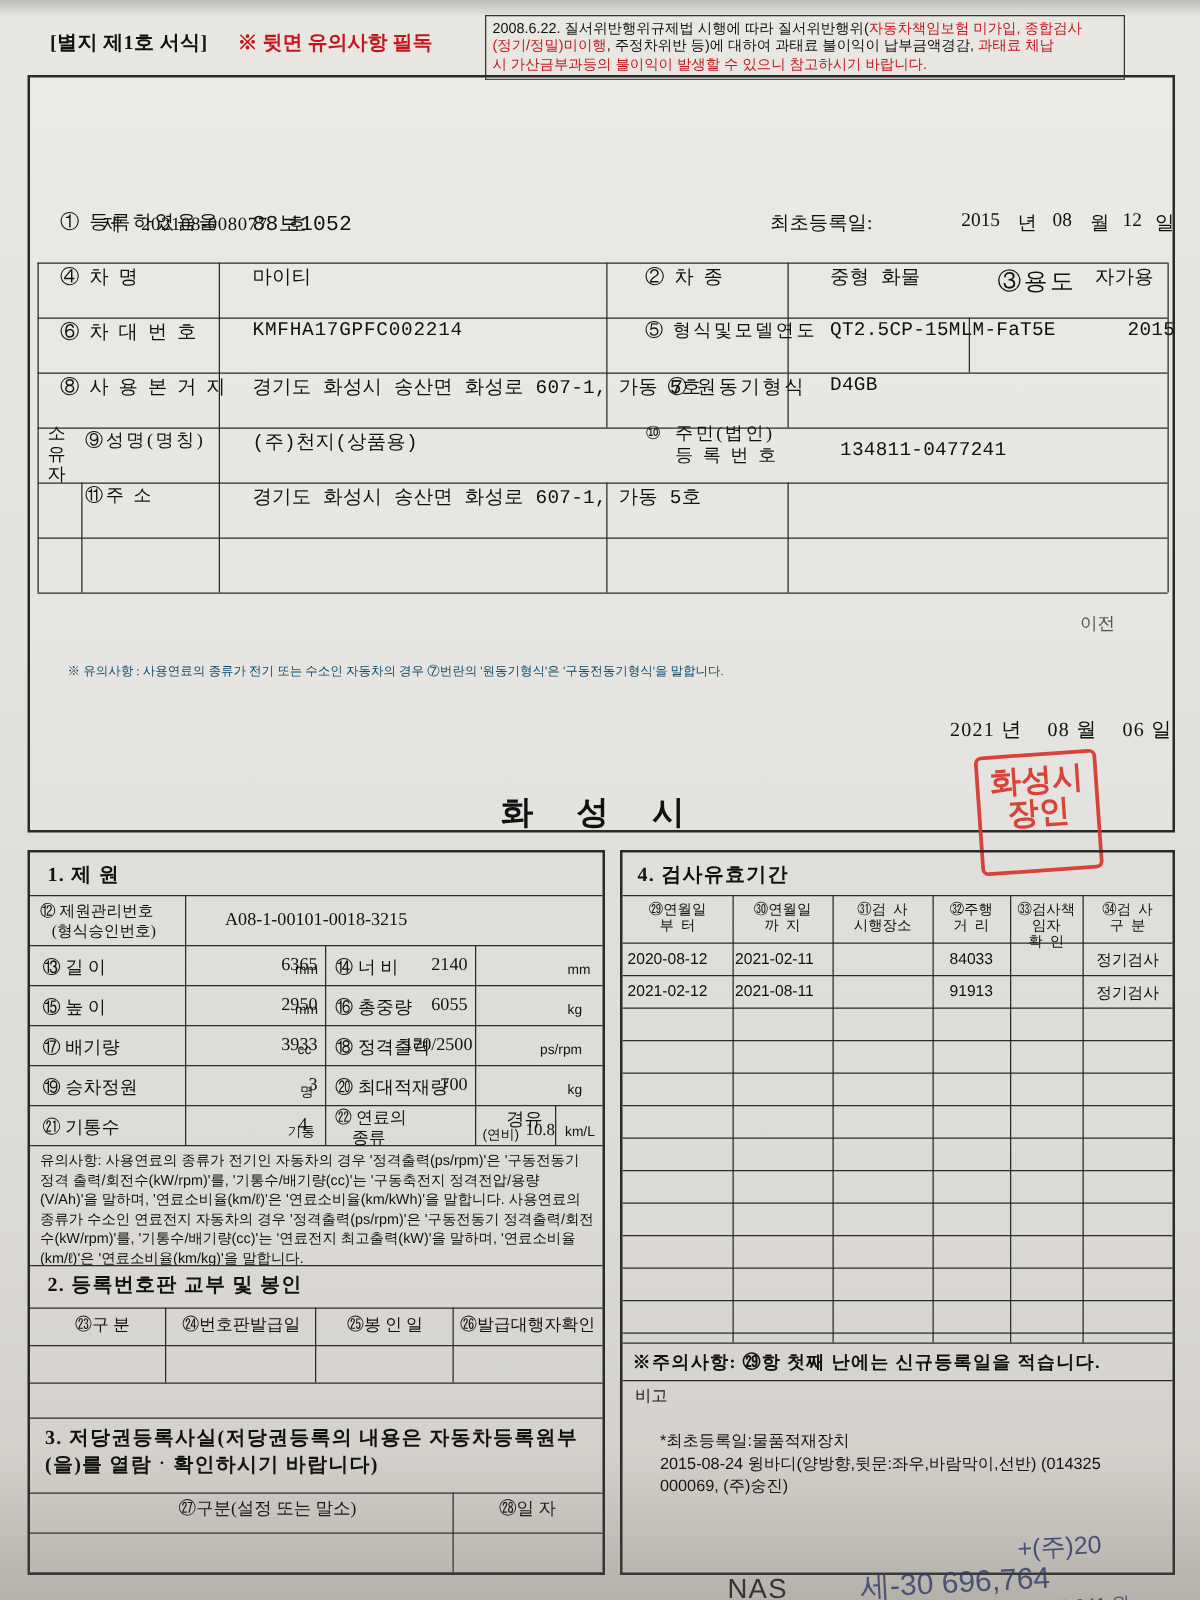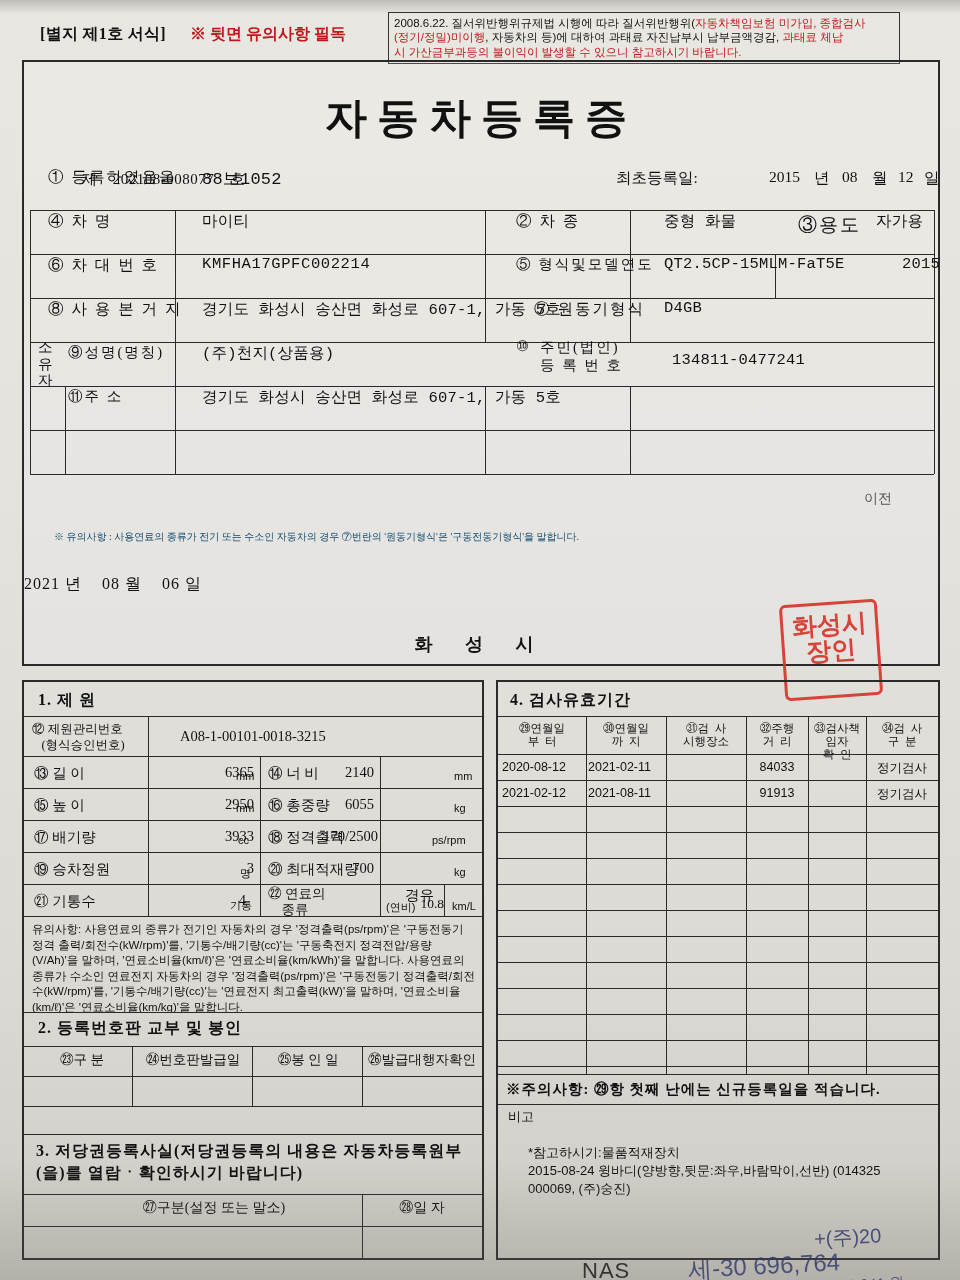--- a/index.html
+++ b/index.html
@@ -114,29 +114,29 @@
   }
   .warn {
     position: absolute;
     left: 30px; top: 468px;
     font-size: 10px;
     color: #0c4a6e;
   }
   .date-line {
     position: absolute;
     left: 0; right: 0; top: 512px;
-    text-align: left;
+    text-align: right;
     font-size: 16px;
     letter-spacing: 1px;
   }
   .issuer {
     position: absolute;
     left: 0; right: 0; top: 570px;
     text-align: center;
-    font-size: 18px;
+    font-size: 26px;
     letter-spacing: 14px;
     font-weight: bold;
   }
   .seal {
     position: absolute;
     left: 758px; top: 540px;
     width: 98px; height: 96px;
     border: 3px solid #d6362c;
     border-radius: 6px;
     color: #d6362c;
@@ -217,27 +217,26 @@
 
 <div class="page">
   <div class="paper"></div>
   <div class="shadow-top"></div>
 
   <div class="tag-left">[별지 제1호 서식]</div>
   <div class="tag-red">※ 뒷면 유의사항 필독</div>
 
   <div class="notice-box">
     <span class="b">2008.6.22. 질서위반행위규제법 시행에 따라 질서위반행위(</span><span class="r">자동차책임보험 미가입, 종합검사</span><br>
-    <span class="r">(정기/정밀)미이행</span><span class="b">, 자동차의 등)에 대하여 과태료 자진납부시 납부금액경감, </span><span class="r">과태료 체납</span><br>
+    <span class="r">(정기/정밀)미이행</span><span class="b">, 주정차위반 등)에 대하여 과태료 불이익이 납부금액경감, </span><span class="r">과태료 체납</span><br>
     <span class="r">시 가산금부과등의 불이익이 발생할 수 있으니 참고하시기 바랍니다.</span>
   </div>
 
   <div class="cert">
 
-    <div class="cert-title">자동차등록증</div>
 
     <div class="doc-no">
       <span>제</span>
       <span class="num">202108-008077</span>
       <span>호</span>
     </div>
 
     <div class="grid">
       <div class="hline" style="top:62px"></div>
       <div class="hline" style="top:106px"></div>
@@ -441,21 +440,21 @@
 
     <div class="insp-c" style="left:4px;   top:104px">2021-02-12</div>
     <div class="insp-c" style="left:90px;  top:104px">2021-08-11</div>
     <div class="insp-c" style="left:250px; top:104px; width:58px; text-align:center">91913</div>
     <div class="insp-c" style="left:370px; top:104px; width:68px; text-align:center">정기검사</div>
 
     <div class="sec-title" style="left:8px; top:398px; font-size:14.5px">※주의사항: ㉙항 첫째 난에는 신규등록일을 적습니다.</div>
     <div class="hline" style="top:422px; left:0; width:440px; position:absolute; background:#2a2a2a; height:1px"></div>
     <div class="smalltxt" style="left:10px; top:426px; font-size:13px">비고</div>
 
-    <div class="smalltxt" style="left:30px; top:462px; font-size:13px">*참고하시기:물품적재장치</div>
+    <div class="smalltxt" style="left:30px; top:462px; font-size:13px">*최초등록일:물품적재장치</div>
     <div class="smalltxt" style="left:30px; top:480px; font-size:13px">2015-08-24 윙바디(양방향,뒷문:좌우,바람막이,선반) (014325</div>
     <div class="smalltxt" style="left:30px; top:498px; font-size:13px">000069, (주)숭진)</div>
 
     <div class="handw" style="left:316px; top:542px">+(주)20</div>
     <div class="handw2" style="left:84px; top:576px">NAS</div>
     <div class="handw" style="left:190px; top:568px; font-size:24px">세-30 696,764</div>
     <div class="handw" style="left:312px; top:594px; font-size:15px">92,193,041 원</div>
   </div>
 
   <div class="shadow-bottom"></div>

